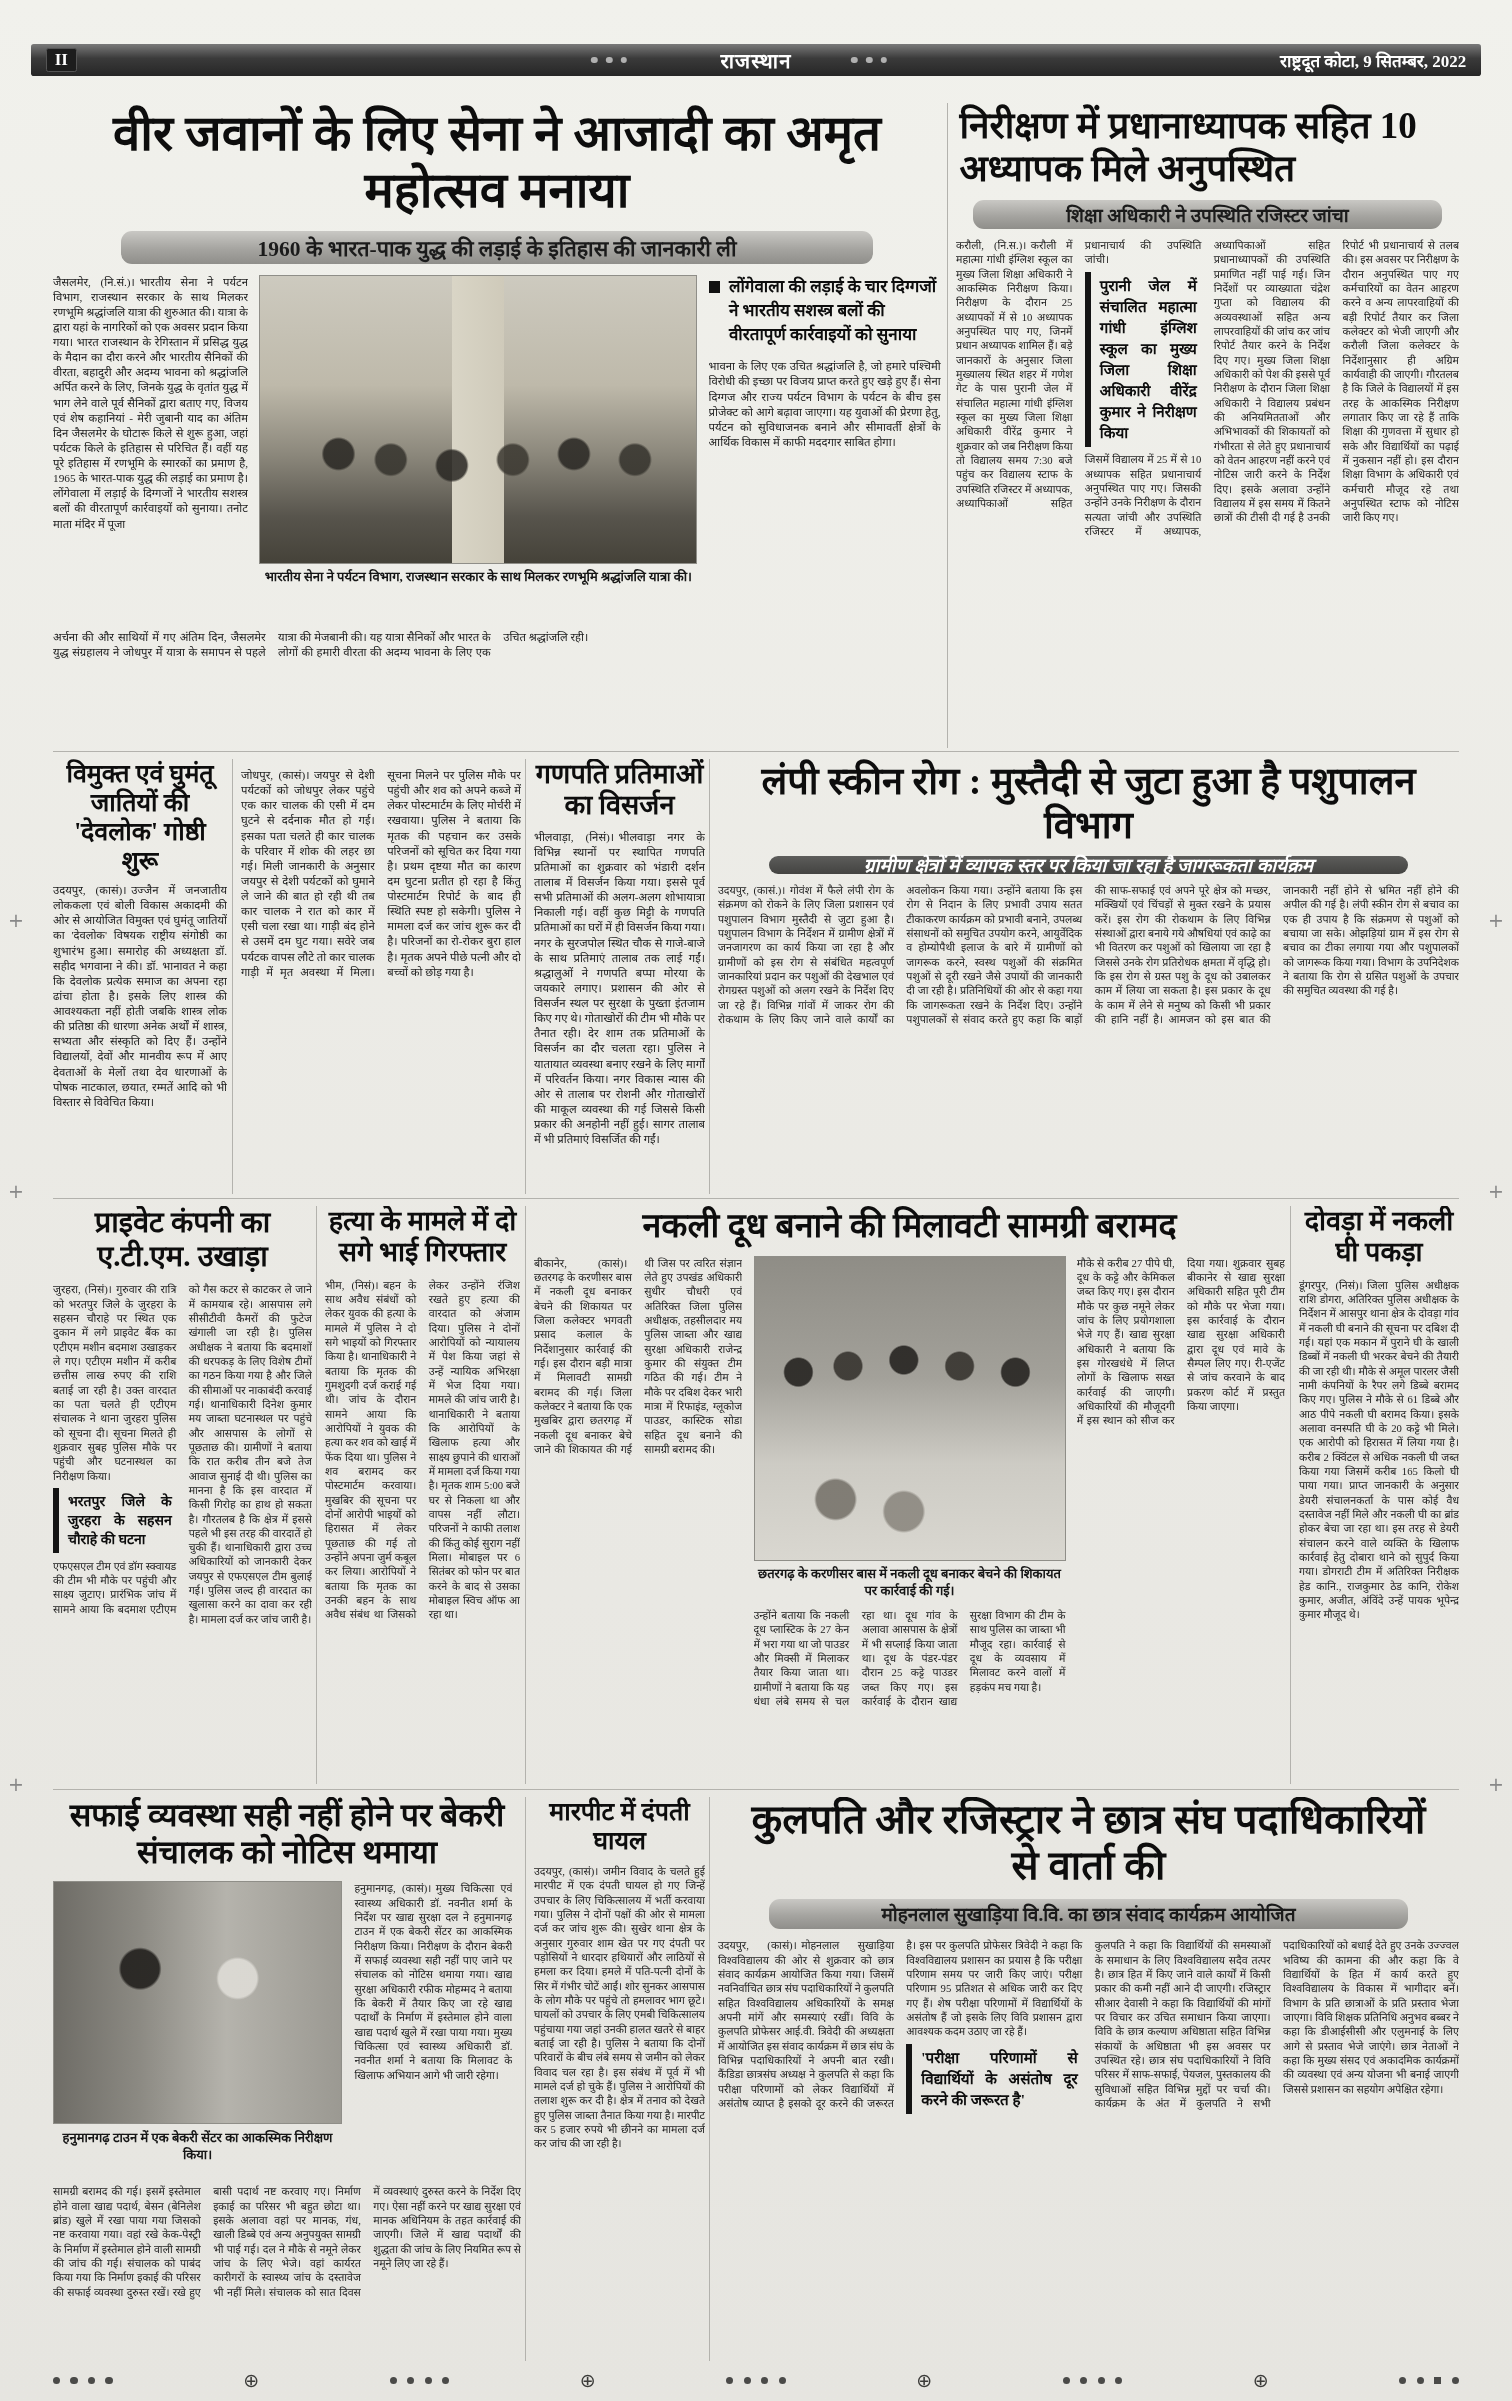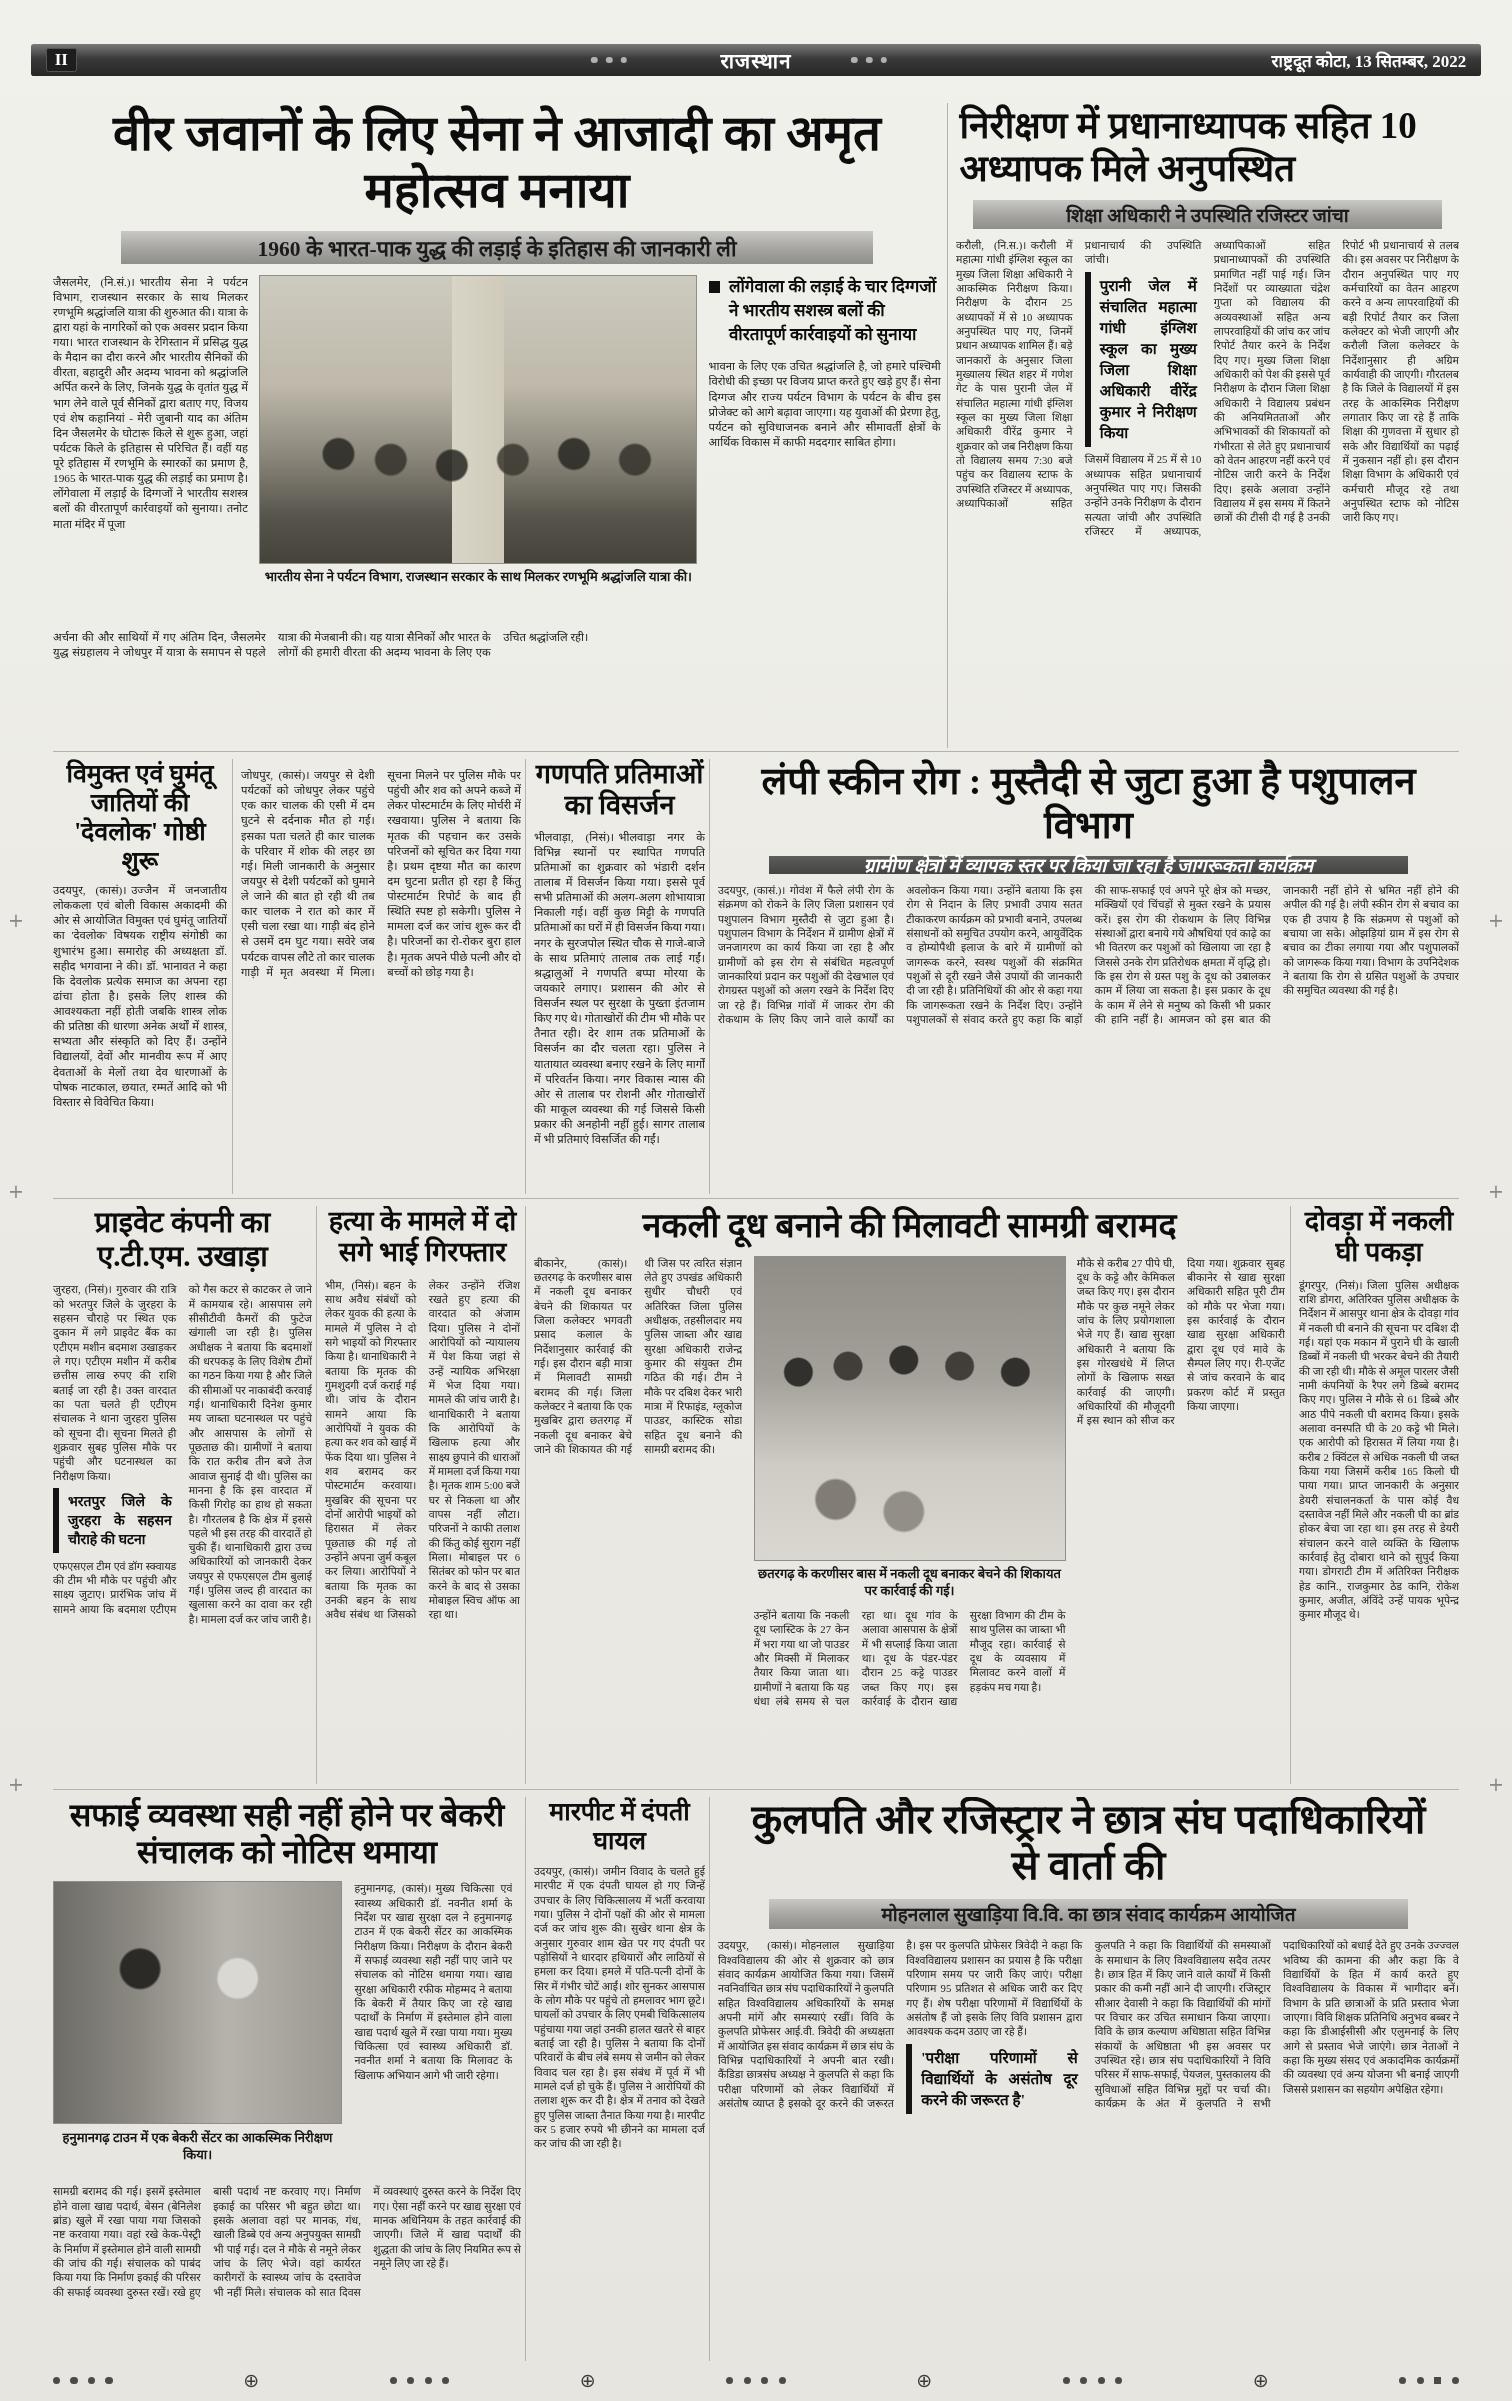--- a/index.html
+++ b/index.html
@@ -33,21 +33,21 @@
   .mdot { width:6.8px; height:6.8px; border-radius:50%; background:#cfcfcf; opacity:.8; }
 
   
   .article { position:absolute; overflow:hidden; }
   .vsep { border-left:0.6px solid #b3b2ad; padding-left:8px; }
   .hline { position:absolute; left:53px; right:53px; height:0.6px; background:#b3b2ad; }
   .headline { font-weight:bold; text-align:center; color:#0d0d0d; line-height:1.16; }
   .kicker-bar {
     background:linear-gradient(180deg,#c9c8c4 0%,#a5a4a0 55%,#8f8e8a 100%);
     text-align:right; font-weight:bold; color:#1b1b1b;
-    display:flex; align-items:center; justify-content:center;
+    display:flex; align-items:center; justify-content:center;border-radius:11px;
   }
   .kicker-dark {
     background:linear-gradient(180deg,#5d5d5b,#434341);
     color:#fff;
   }
   .body-text {
     font-size:11.3px; line-height:1.34; text-align:justify; overflow:hidden; color:#222;
   }
   .cols-2 { column-count:2; column-gap:12.4px; }
   .cols-3 { column-count:3; column-gap:12.4px; }
@@ -109,21 +109,21 @@
       <i class="mdot"></i>
       <i class="mdot"></i>
       <i class="mdot"></i>
     </span>
   <span class="region">राजस्थान</span>
   <span class="mdots r">
       <i class="mdot"></i>
       <i class="mdot"></i>
       <i class="mdot"></i>
     </span>
-  <span class="edition">राष्ट्रदूत कोटा, 13 सितम्बर, 2022</span>
+  <span class="edition">राष्ट्रदूत कोटा, 9 सितम्बर, 2022</span>
 </header>
 
 <span class="crop-mark" style="left:8px; top:909px;">+</span>
 <span class="crop-mark" style="right:8px; top:909px;">+</span>
 <span class="crop-mark" style="left:8px; top:1180px;">+</span>
 <span class="crop-mark" style="right:8px; top:1180px;">+</span>
 <span class="crop-mark" style="left:8px; top:1773px;">+</span>
 <span class="crop-mark" style="right:8px; top:1773px;">+</span>
 
 <section class="article" style="left:53px; top:103px; width:888px; height:645px;">

